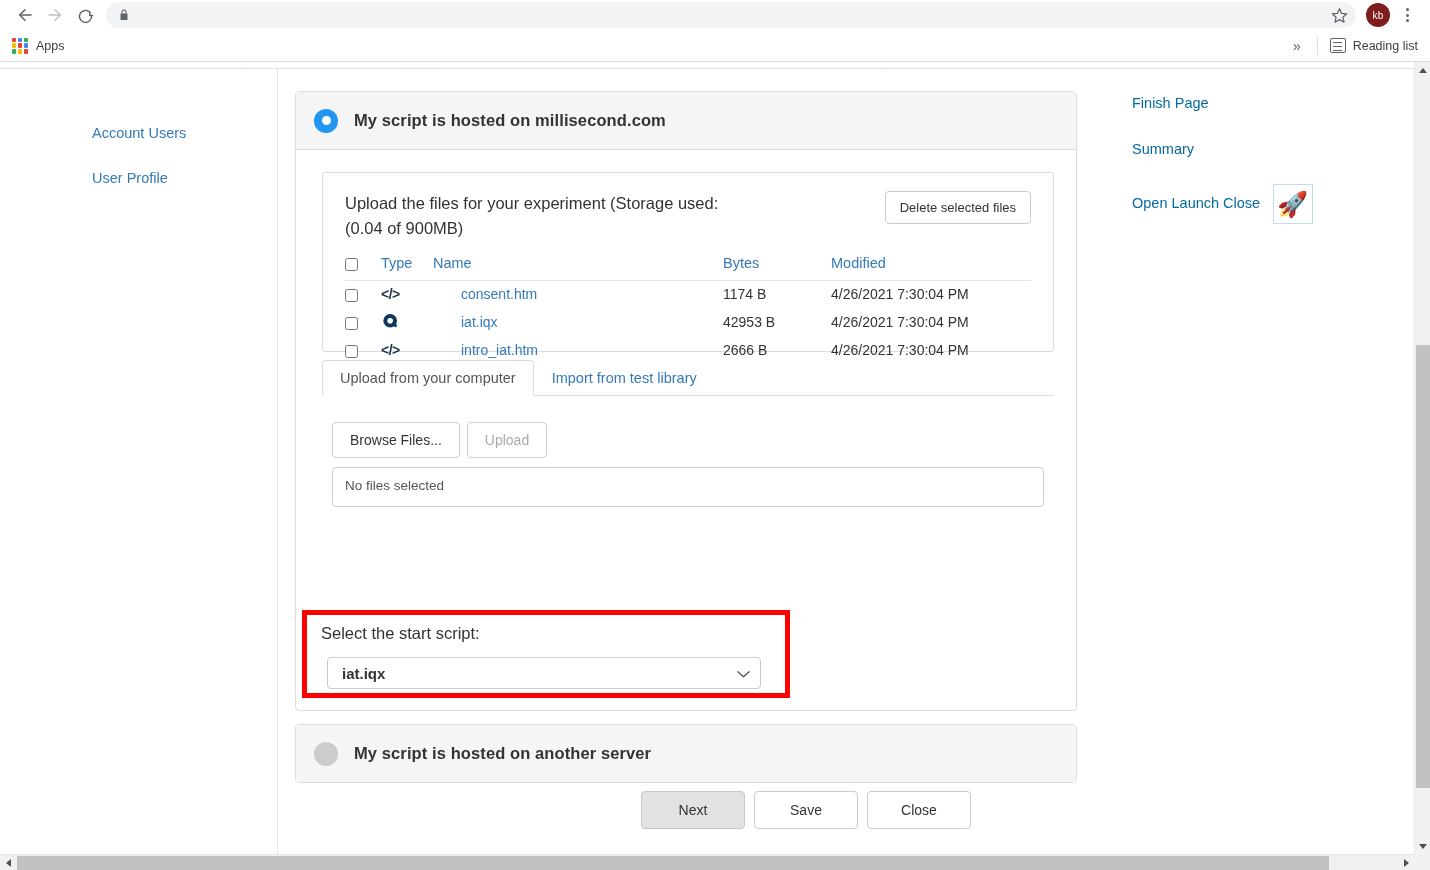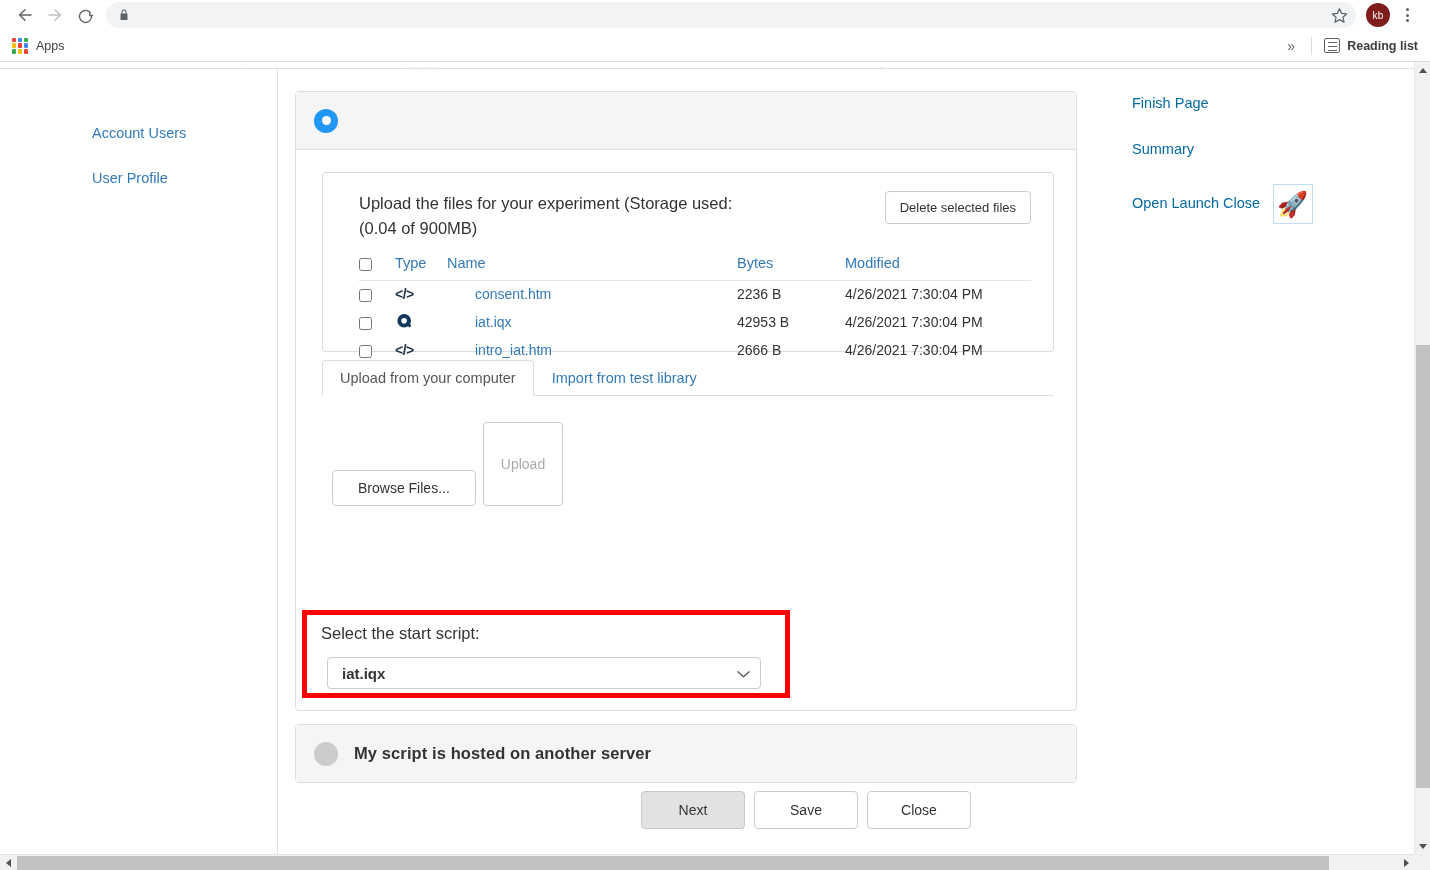--- a/index.html
+++ b/index.html
@@ -93,21 +93,21 @@
     grid-template-columns: repeat(3, 1fr);
     grid-template-rows: repeat(3, 1fr);
     gap: 1.5px;
     margin-right: 8px;
   }
   .apps-grid i { display: block; border-radius: 1px; }
   .bm-label { font-size: 12.5px; color: #3c4043; cursor: pointer;}
   .bm-right { margin-left: auto; display: flex; align-items: center; gap: 12px; }
   .chev-more { font-size: 14px; color: #5f6368; cursor: pointer; padding: 0 4px;}
   .bm-sep { width: 1px; height: 18px; background: #dadce0; }
-  .reading-list { display:flex; align-items:center; gap: 7px; cursor: pointer; font-weight: bold;}
+  .reading-list { display:flex; align-items:center; gap: 7px; cursor: pointer;}
   .rl-icon {
     width: 16px; height: 15px;
     border: 1.4px solid #5f6368; border-radius: 2px;
     position: relative;
   }
   .rl-icon::before, .rl-icon::after {
     content: ""; position: absolute; left: 2.5px; right: 2.5px;
     height: 1.4px; background: #5f6368;
   }
   .rl-icon::before { top: 3px; }
@@ -193,21 +193,21 @@
   }
 
   
   .inner-panel {
     position: absolute;
     left: 26px; top: 80px;
     width: 732px;
     border: 1px solid #dddddd;
     border-radius: 3px;
     background: #fff;
-    padding: 18px 22px 10px 36px;
+    padding: 18px 22px 10px 22px;
     height: 180px;
   }
   .upload-head {
     display: flex; justify-content: space-between; align-items: flex-start;
   }
   .upload-title {
     font-size: 16.5px; color: #333; line-height: 25px;
     max-width: 380px;
   }
   .btn {
@@ -276,21 +276,21 @@
     line-height: 16px;
   }
   .tab.active {
     color: #555;
     background: #fff;
     border-color: #dddddd #dddddd #ffffff;
     margin-bottom: -1px;
   }
 
   .upload-row { position: absolute; left: 36px; top: 330px; display: flex; gap: 7px; }
-  .btn.browse { padding: 9px 25px; font-size: 14px; margin-top: 48px; }
+  .btn.browse { padding: 9px 17px; font-size: 14px; }
   .btn.upload { padding: 9px 17px; font-size: 14px; }
 
   .dropzone {
     position: absolute; left: 36px; top: 375px;
     width: 712px; height: 40px;
     border: 1px solid #cccccc;
     border-radius: 4px;
     font-size: 13.5px; color: #555;
     padding: 10px 12px;
   }
@@ -479,20 +479,21 @@
   </div>
 
   <div id="main-col">
 
     <div class="card" style="left:16px; top:22px; width:782px; height:620px;">
 
       <div class="card-header">
         <span class="radio-outer on">
             <span class="radio-dot"></span>
           </span>
+        <span class="radio-label">My script is hosted on millisecond.com</span>
       </div>
 
       <div class="inner-panel">
         <div class="upload-head">
           <div class="upload-title">Upload the files for your experiment (Storage used: (0.04 of 900MB)</div>
           <button class="btn">Delete selected files</button>
         </div>
 
         <table class="files">
           <thead>
@@ -504,21 +505,21 @@
               <th class="col-name">Name</th>
               <th class="col-bytes">Bytes</th>
               <th>Modified</th>
             </tr>
           </thead>
           <tbody>
             <tr>
               <td><input type="checkbox" class="cb" style=""></td>
               <td><span class="icon-code">&lt;/&gt;</span></td>
               <td><a class="file-link">consent.htm</a></td>
-              <td>2236 B</td>
+              <td>1174 B</td>
               <td>4/26/2021 7:30:04 PM</td>
             </tr>
             <tr>
               <td><input type="checkbox" class="cb" style=""></td>
               <td>
                 <svg class="icon-iqx" width="20" height="20" viewBox="0 0 24 24">
                   <circle cx="11" cy="10.5" r="8.2" fill="#10375c"></circle>
                   <circle cx="11" cy="10.5" r="3.4" fill="#ffffff"></circle>
                   <rect x="13.2" y="12.2" width="3.4" height="7.4" rx="1.6" fill="#10375c" transform="rotate(-28 13.2 12.2)"></rect>
                 </svg>
@@ -541,20 +542,21 @@
       <div class="tabs">
         <div class="tab active">Upload from your computer</div>
         <div class="tab">Import from test library</div>
       </div>
 
       <div class="upload-row">
         <button class="btn browse">Browse Files...</button>
         <button class="btn upload disabled" disabled="">Upload</button>
       </div>
 
+      <div class="dropzone">No files selected</div>
 
       <div class="redbox">
         <div class="redbox-label">Select the start script:</div>
         <div class="select-wrap">
           <div class="fake-select">
             <span>iat.iqx</span>
             <span class="chev">
               <svg width="13" height="9" viewBox="0 0 14 9" fill="none" stroke="#555" stroke-width="1.4" stroke-linecap="round" stroke-linejoin="round">
                   <polyline points="1 1.5 7 7 13 1.5"></polyline>
                 </svg>

